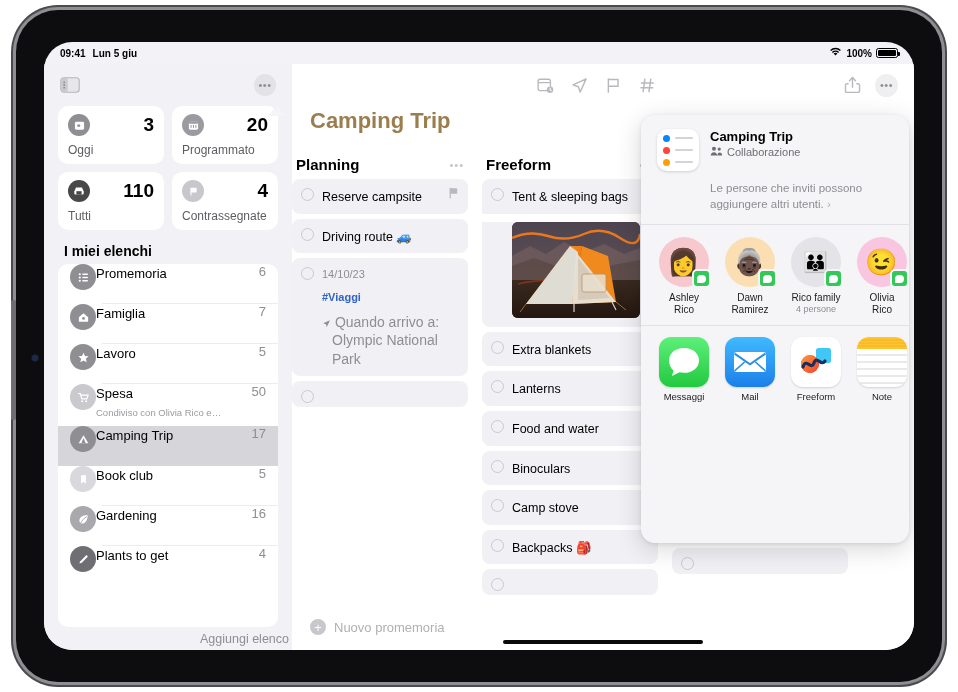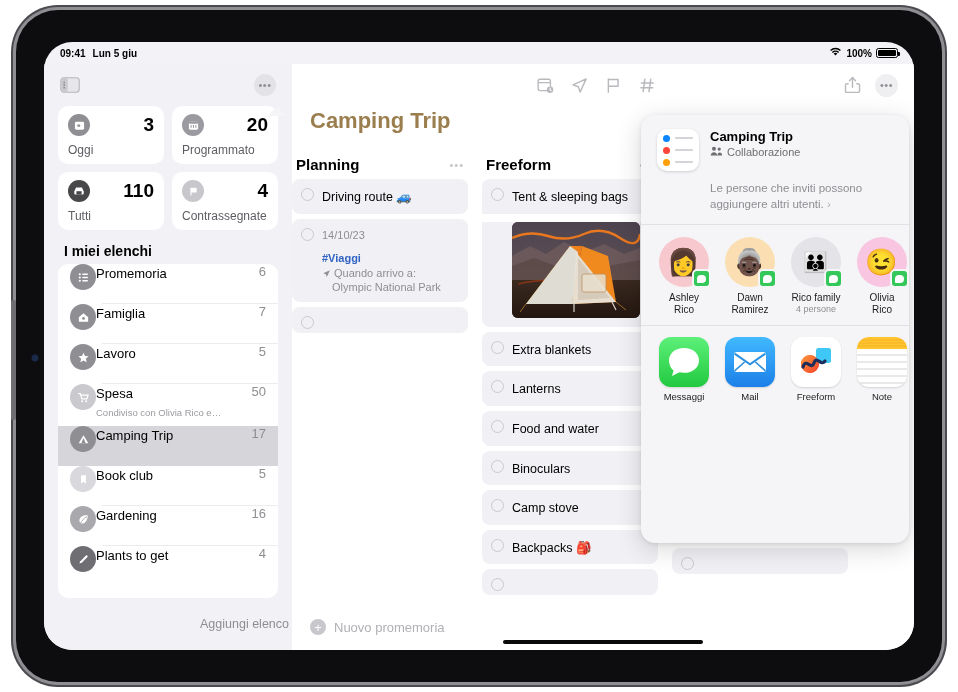--- a/index.html
+++ b/index.html
@@ -109,21 +109,21 @@
     width: 26px; height:26px; border-radius:50%;
     display:flex;align-items:center;justify-content:center; color:#fff; font-size:13px;
     flex-shrink:0;
   }
   .list-texts { flex:1; min-width:0; }
   .list-name { font-size: 13px; color:#000; white-space:nowrap; overflow:hidden; text-overflow:ellipsis;}
   .list-sub { font-size: 9.5px; color:#9a9aa0; white-space:nowrap; overflow:hidden; text-overflow:ellipsis;}
   .list-count { font-size: 13px; color:#8e8e93; }
 
   #sidebar-footer {
-    height: 52px; display:flex; align-items:center; justify-content:flex-end;
+    height: 23px; display:flex; align-items:center; justify-content:flex-end;
     padding: 0 3px; font-size: 12.5px; color:#8e8e93;
   }
 
   
   #main {
     position:absolute; left:248px; top:22px; width:622px; height:586px;
     background:#ffffff;
   }
   #main-toolbar {
     height:42px; display:flex; align-items:center; gap:0; padding:0 16px;
@@ -159,21 +159,21 @@
   }
   .task.flat-bottom { border-radius:8px 8px 0 0; margin-bottom:8px; }
   .radio {
     width:13px;height:13px;border-radius:50%;border:1px solid #c9c9ce;flex-shrink:0;
     margin-top:1px;
   }
   .task-body{flex:1;min-width:0;}
   .task-text { font-size:12.5px; color:#000; line-height:1.25; }
   .task-date { font-size:11px; color:#8e8e93; margin-top:2px;}
   .task-tag { font-size:11px; color:#3163c4; font-weight:bold; margin-top:11px;}
-  .task-loc { font-size:11px; color:#8e8e93; margin-top:2px; line-height:1.3;}
+  .task-loc { font-size:14px; color:#8e8e93; margin-top:10px; line-height:1.3;}
   .task-loc .loc-sub { display:block; padding-left:10px; }
   .task-flag { color:#b8b8bd; font-size:12px; }
   .task.empty { height:26px; }
 
   .photo-card {
     background:#f1f1f5; border-radius:0 0 8px 8px; margin-bottom:5px;
     padding: 0 9px 9px 30px;
   }
   .photo {
     width: 128px; height: 96px; border-radius:6px; overflow:hidden; position:relative;
@@ -489,20 +489,29 @@
       <div id="list-title">Camping Trip</div>
 
       <div id="columns">
 
         <div class="column">
           <div class="column-head">
             <span class="column-title">Planning</span>
             <span class="column-dots">•••</span>
           </div>
 
+          <div class="task">
+            <span class="radio"></span>
+            <span class="task-body"><span class="task-text">Reserve campsite</span></span>
+            <span class="task-flag">
+              <svg width="11" height="12" viewBox="0 0 12 13">
+                  <path d="M2.4 1.4v10.4M2.4 2h7v4.6h-7z" stroke="#b8b8bd" stroke-width="1.3" fill="#b8b8bd" stroke-linejoin="round" stroke-linecap="round"></path>
+                </svg>
+            </span>
+          </div>
 
           <div class="task">
             <span class="radio"></span>
             <span class="task-body"><span class="task-text">Driving route 🚙</span></span>
           </div>
 
           <div class="task">
             <span class="radio"></span>
             <span class="task-body">
               <div class="task-date">14/10/23</div>

